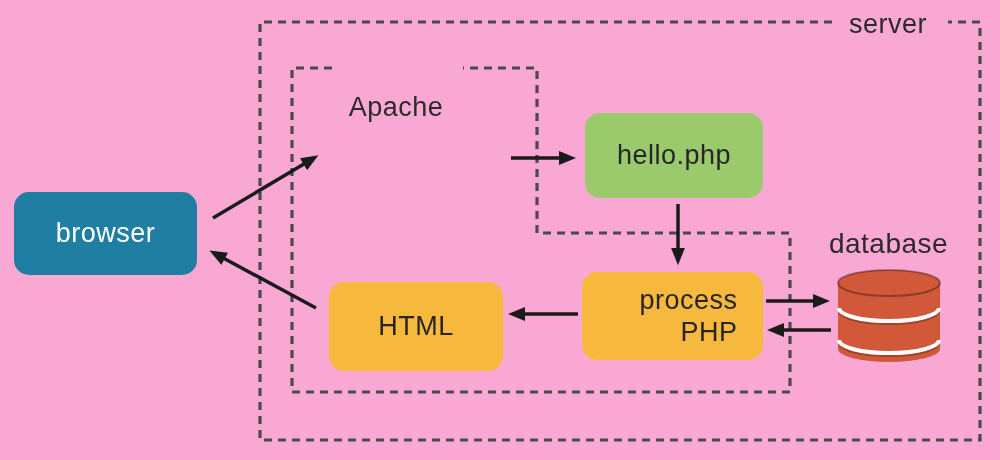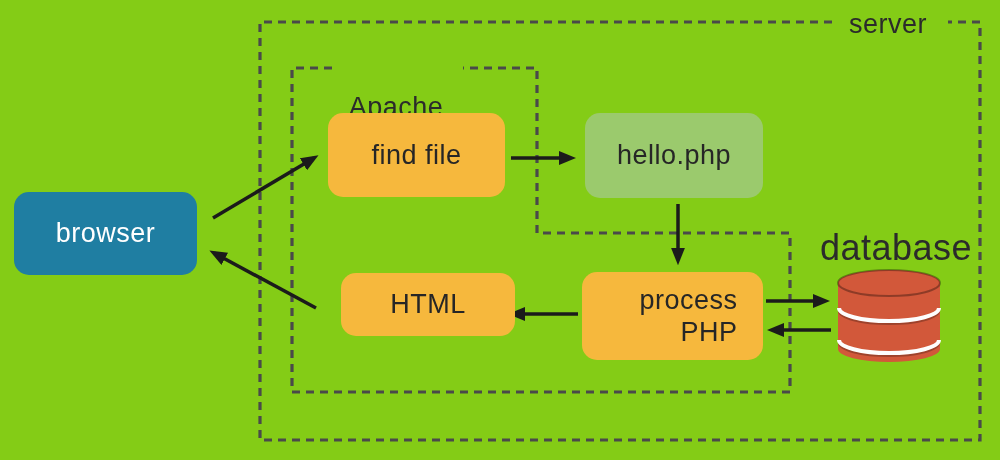--- a/index.html
+++ b/index.html
@@ -26,39 +26,39 @@
     color: #262626;
     text-align: center;
     letter-spacing: 0.5px;
   }
   .node-browser {
     left: 14px; top: 192px; width: 183px; height: 83px;
     color: #ffffff;
   }
   .node-find-file  { left: 328px; top: 113px; width: 177px; height: 84px; }
   .node-hello-php  { left: 585px; top: 113px; width: 178px; height: 85px; }
-  .node-html       { left: 329px; top: 273px; width: 174px; height: 63px; margin-left: 12px; }
+  .node-html       { left: 329px; top: 282px; width: 174px; height: 89px; }
   .node-process-php{ left: 582px; top: 272px; width: 181px; height: 88px; }
   .node-process-php .wrap { width: 130px; line-height: 1.2; text-align: right; }
   .container-label {
     position: absolute;
     font-size: 27px;
     color: #2b2b2b;
     text-align: center;
     letter-spacing: 0.5px;
     line-height: 1;
   }
   .label-server   { left: 840px; top: 11px;  width: 96px;  }
   .label-apache   { left: 340px; top: 55px;  width: 112px; margin-top: 39px; }
-  .label-database { left: 820px; top: 230px; width: 137px; font-size: 36px; }
+  .label-database { left: 820px; top: 230px; width: 137px; font-size: 28px; }
 </style>
 </head>
 <body>
 
-<div class="canvas" style="background: #84cc16;">
+<div class="canvas" style="background: #f9a8d4;">
 
   <svg class="artwork" viewBox="0 0 1000 460" xmlns="http://www.w3.org/2000/svg">
     <defs>
       <marker id="arrowhead" viewBox="0 0 10 8" refX="7" refY="4" markerWidth="5" markerHeight="4" orient="auto-start-reverse" markerUnits="strokeWidth">
         <path d="M0 0 L10 4 L0 8 Z" fill="#1b1b1b"></path>
       </marker>
     </defs>
 
     <path d="M832 22 L260 22 L260 440 L980 440 L980 22 L948 22" fill="none" stroke-width="3.2" stroke-dasharray="8 6" style="stroke: rgb(74, 74, 74);"></path>
 
@@ -85,23 +85,20 @@
   </svg>
 
   <div class="container-label label-server">server</div>
   <div class="container-label label-apache">Apache</div>
   <div class="container-label label-database">database</div>
 
   <div class="node node-browser" style="background: rgb(31, 126, 162);">
     <span>browser</span>
   </div>
 
-  <div class="node node-find-file" style="background: rgb(246, 184, 61);">
-    <span>find file</span>
-  </div>
 
   <div class="node node-hello-php" style="background: rgb(155, 202, 109);">
     <span>hello.php</span>
   </div>
 
   <div class="node node-html" style="background: rgb(246, 184, 61);">
     <span>HTML</span>
   </div>
 
   <div class="node node-process-php" style="background: rgb(246, 184, 61);">

